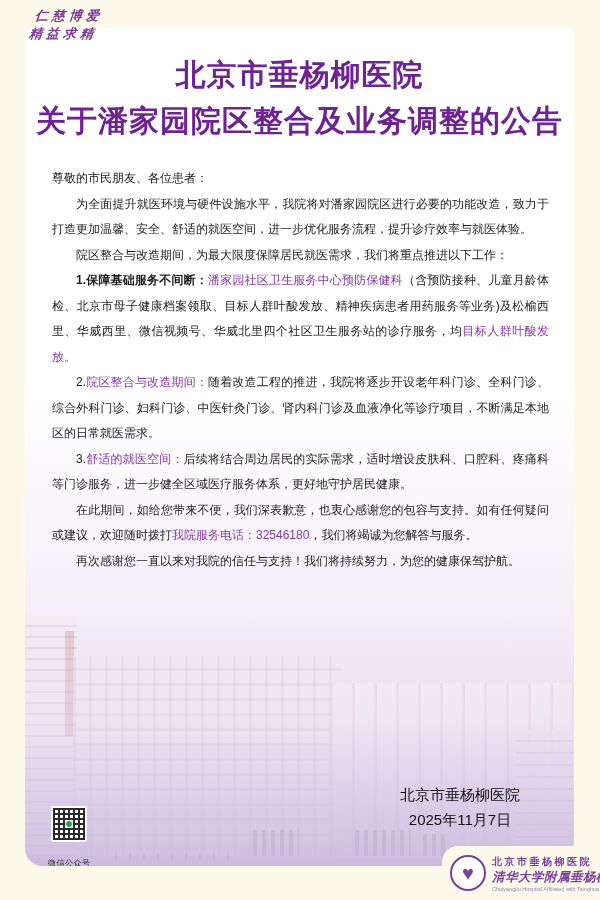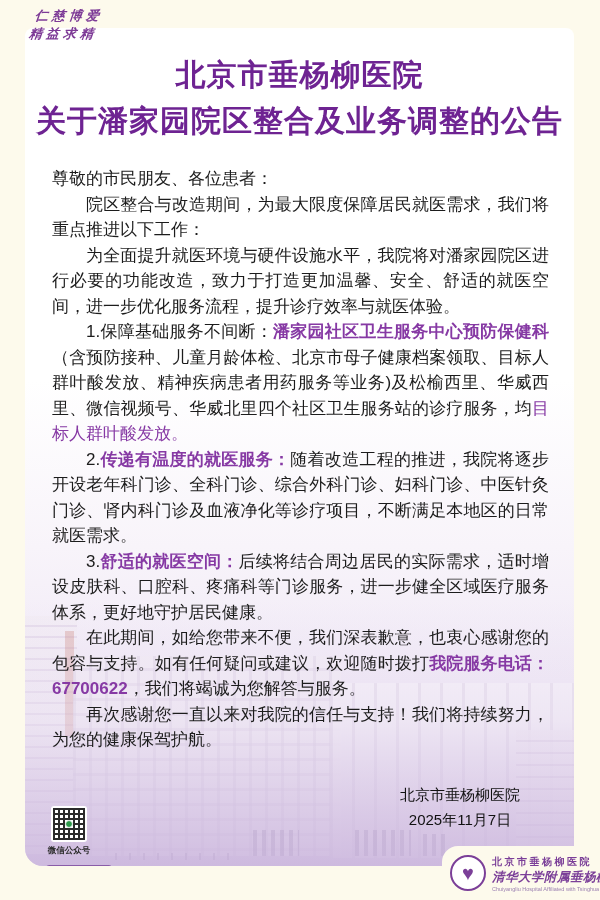--- a/index.html
+++ b/index.html
@@ -50,29 +50,29 @@
   .art::after{content:"";position:absolute;inset:0;
     background:linear-gradient(180deg,rgba(240,233,245,0) 0%,rgba(231,220,240,.45) 45%,rgba(203,182,221,.85) 100%);}
   
   .title{
     position:absolute;left:0;right:0;top:24px;text-align:center;z-index:2;
     color:#6e2392;font-weight:900;font-size:30px;line-height:46px;letter-spacing:1px;
   }
   
   .body-text{
     position:absolute;left:27px;top:138px;width:497px;z-index:2;
-    font-size:17px;line-height:25.5px;color:#1c1c1c;font-weight:500;
+    font-size:12px;line-height:25.5px;color:#1c1c1c;font-weight:500;
     text-align:justify;
   }
   .para{margin:0;text-indent:2em;}
   .para.no-indent{text-indent:0;}
   .seg-n{color:#1c1c1c;}
-  .seg-b{color:#1c1c1c;font-weight:400;}
+  .seg-b{color:#1c1c1c;font-weight:700;}
   .seg-p{color:#8639a4;}
-  .seg-pb{color:#8639a4;font-weight:700;}
+  .seg-pb{color:#8639a4;font-weight:400;}
   
   .signature{
     position:absolute;left:345px;top:754px;width:180px;z-index:2;
     text-align:center;font-size:15px;line-height:25px;color:#111;font-weight:500;
   }
   
   .qr-area{position:absolute;left:20px;top:778px;display:flex;gap:10px;z-index:2;}
   .qr-item{width:48px;text-align:center;}
   .qr-box{
     width:36px;height:36px;margin:0 auto;background:#fff;border-radius:3px;
@@ -83,21 +83,21 @@
     background:
       repeating-linear-gradient(0deg,#2a2a2a 0 2px,transparent 2px 5px),
       repeating-linear-gradient(90deg,#2a2a2a 0 2px,#ffffff 2px 5px);
   }
   .qr-pat::after{
     content:"";position:absolute;left:12px;top:12px;width:8px;height:8px;border-radius:50%;
     border:1px solid #fff;box-sizing:border-box;
   }
   .qr-green::after{background:#2d9a4b;}
   .qr-blue::after{background:#3d7fd6;}
-  .qr-label{font-size:8.5px;font-weight:700;color:#2b2b2b;margin-top:3px;white-space:nowrap;}
+  .qr-label{font-size:8.5px;font-weight:400;color:#2b2b2b;margin-top:16px;white-space:nowrap;}
   .qr-sub{
     display:inline-block;margin-top:2px;background:#8a5ca8;color:#fff;
     font-size:6px;line-height:9px;padding:0 4px;border-radius:5px;white-space:nowrap;
   }
   
   .logo-badge{
     position:absolute;left:442px;top:846px;width:158px;height:54px;z-index:6;
     background:#fdfaec;border-radius:16px 0 0 0;
     display:flex;align-items:center;gap:6px;padding-left:8px;box-sizing:border-box;
   }
@@ -135,26 +135,26 @@
     <div class="ppl ppl-b"></div>
   </div>
 
   <div class="title">
     <div>北京市垂杨柳医院</div>
     <div>关于潘家园院区整合及业务调整的公告</div>
   </div>
 
   <div class="body-text">
       <p class="para no-indent"><span class="seg-n">尊敬的市民朋友、各位患者：</span></p>
+      <p class="para"><span class="seg-n">为全面提升就医环境与硬件设施水平，我院将对潘家园院区进行必要的功能改造，致力于打造更加温馨、安全、舒适的就医空间，进一步优化服务流程，提升诊疗效率与就医体验。</span></p>
       <p class="para"><span class="seg-n">院区整合与改造期间，为最大限度保障居民就医需求，我们将重点推进以下工作：</span></p>
-      <p class="para"><span class="seg-n">为全面提升就医环境与硬件设施水平，我院将对潘家园院区进行必要的功能改造，致力于打造更加温馨、安全、舒适的就医空间，进一步优化服务流程，提升诊疗效率与就医体验。</span></p>
       <p class="para"><span class="seg-b">1.保障基础服务不间断：</span><span class="seg-pb">潘家园社区卫生服务中心预防保健科</span><span class="seg-n">（含预防接种、儿童月龄体检、北京市母子健康档案领取、目标人群叶酸发放、精神疾病患者用药服务等业务)及松榆西里、华威西里、微信视频号、华威北里四个社区卫生服务站的诊疗服务，均</span><span class="seg-p">目标人群叶酸发放</span><span class="seg-p">。</span></p>
-      <p class="para"><span class="seg-n">2.</span><span class="seg-pb">传递有温度的就医服务：</span><span class="seg-n">随着改造工程的推进，我院将逐步开设老年科门诊、全科门诊、综合外科门诊、妇科门诊、中医针灸门诊、肾内科门诊及血液净化等诊疗项目，不断满足本地区的日常就医需求。</span></p>
+      <p class="para"><span class="seg-n">2.</span><span class="seg-pb">院区整合与改造期间：</span><span class="seg-n">随着改造工程的推进，我院将逐步开设老年科门诊、全科门诊、综合外科门诊、妇科门诊、中医针灸门诊、肾内科门诊及血液净化等诊疗项目，不断满足本地区的日常就医需求。</span></p>
       <p class="para"><span class="seg-n">3.</span><span class="seg-pb">舒适的就医空间：</span><span class="seg-n">后续将结合周边居民的实际需求，适时增设皮肤科、口腔科、疼痛科等门诊服务，进一步健全区域医疗服务体系，更好地守护居民健康。</span></p>
-      <p class="para"><span class="seg-n">在此期间，如给您带来不便，我们深表歉意，也衷心感谢您的包容与支持。如有任何疑问或建议，欢迎随时拨打</span><span class="seg-pb">我院服务电话：67700622</span><span class="seg-n">，我们将竭诚为您解答与服务。</span></p>
+      <p class="para"><span class="seg-n">在此期间，如给您带来不便，我们深表歉意，也衷心感谢您的包容与支持。如有任何疑问或建议，欢迎随时拨打</span><span class="seg-pb">我院服务电话：32546180</span><span class="seg-n">，我们将竭诚为您解答与服务。</span></p>
       <p class="para"><span class="seg-n">再次感谢您一直以来对我院的信任与支持！我们将持续努力，为您的健康保驾护航。</span></p>
     </div>
 
   <div class="signature">
     <div>北京市垂杨柳医院</div>
     <div>2025年11月7日</div>
   </div>
 
   <div class="qr-area">
       <div class="qr-item"><div class="qr-box">

